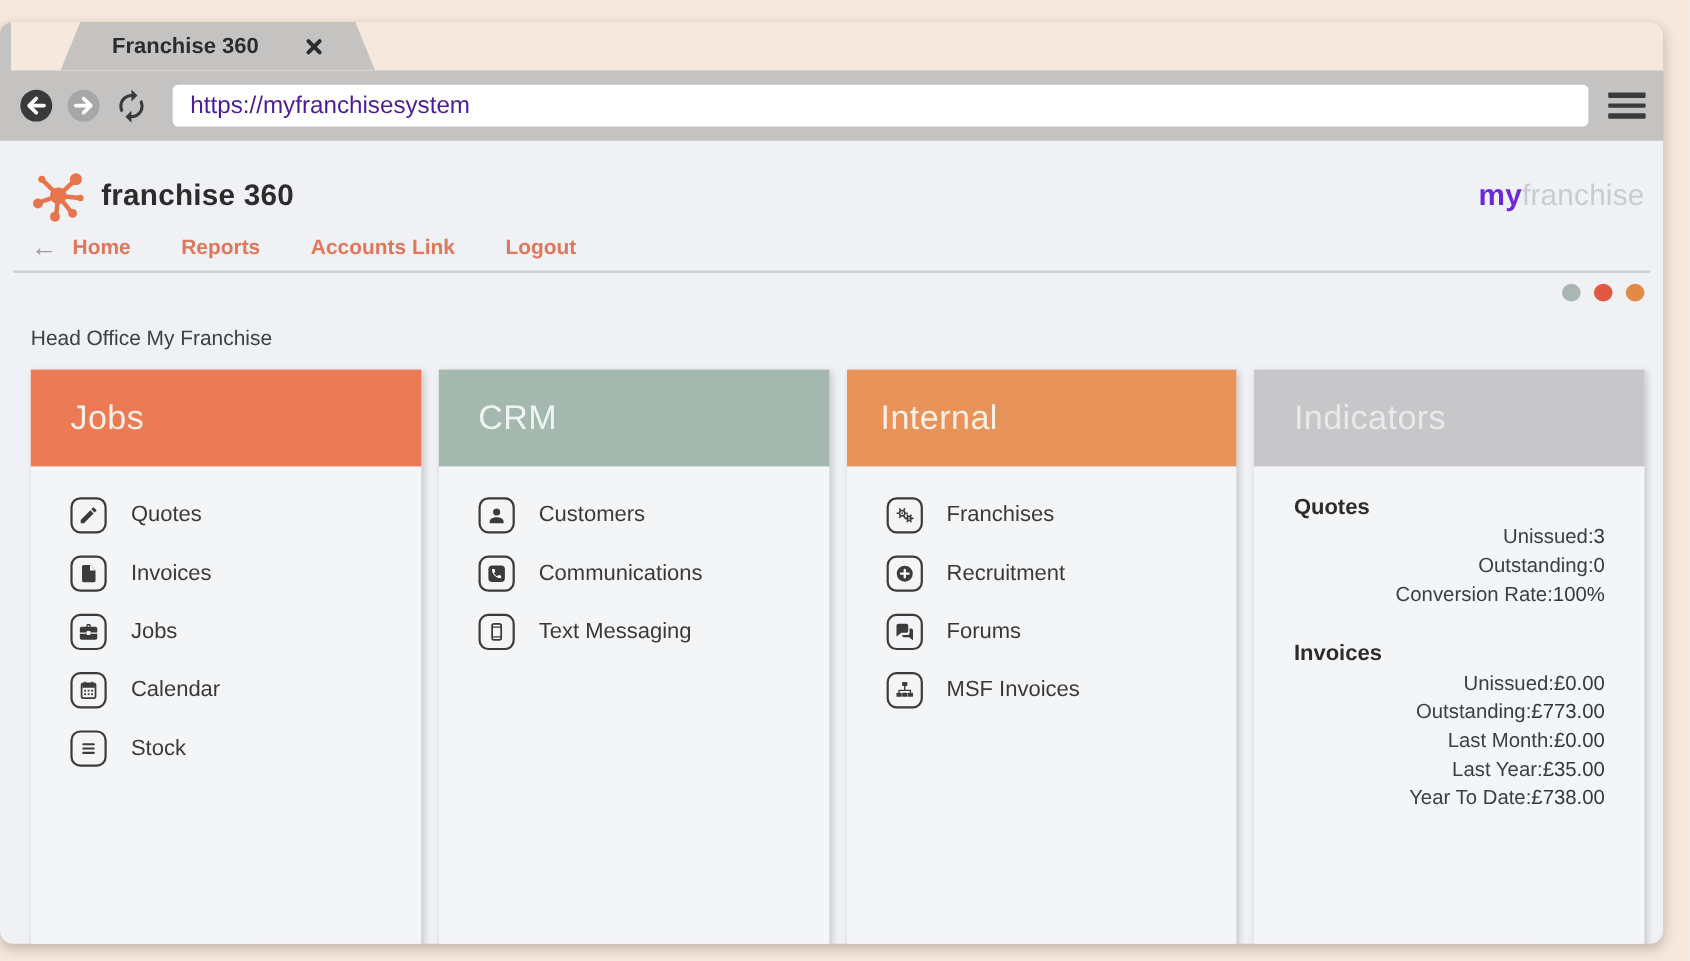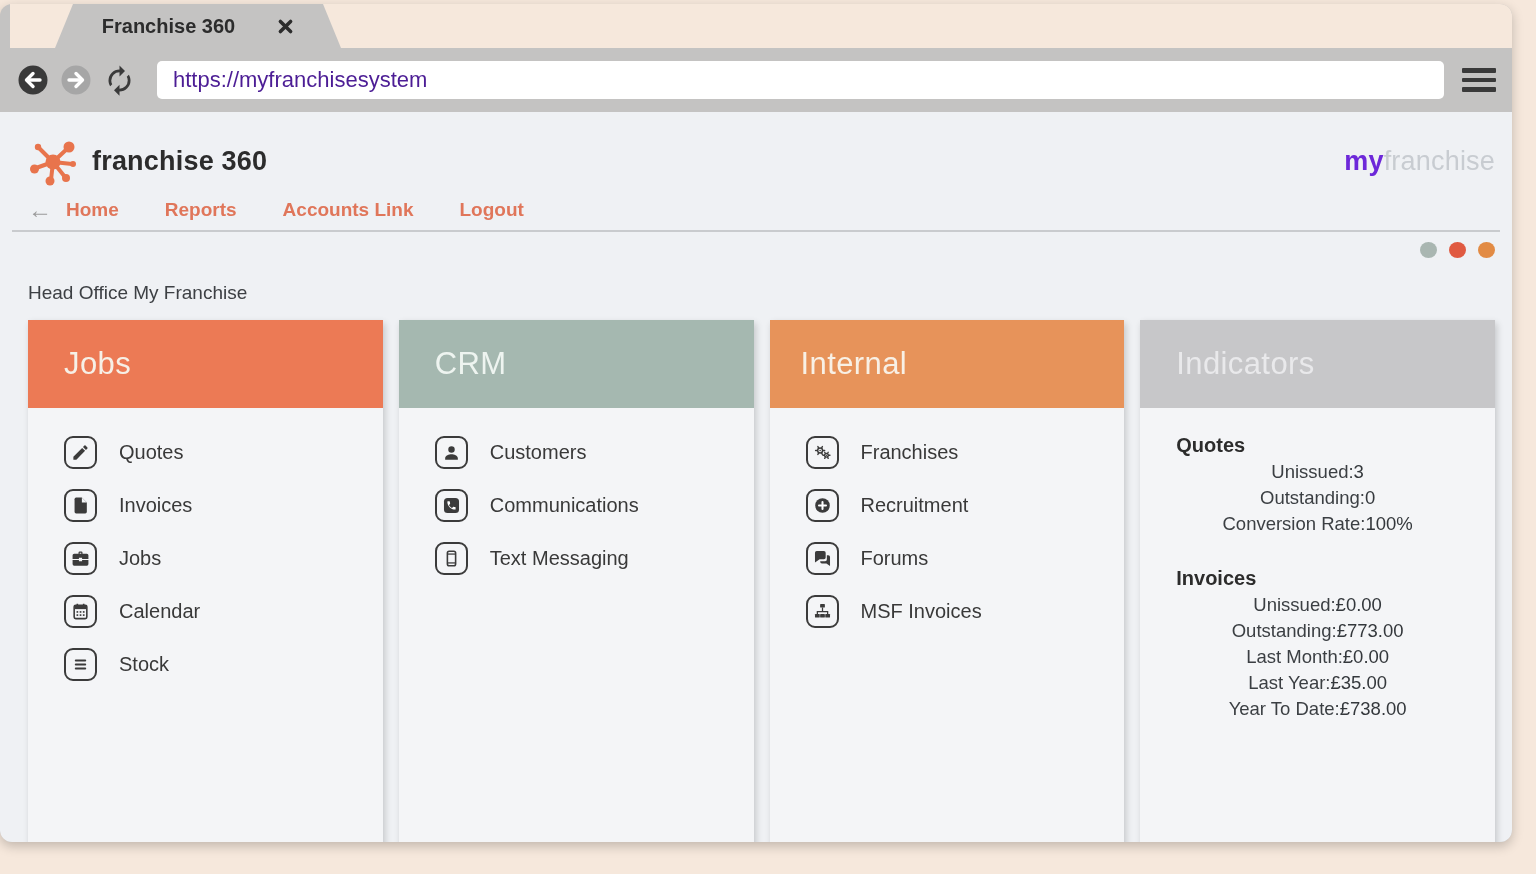--- a/index.html
+++ b/index.html
@@ -1,20 +1,20 @@
 <!DOCTYPE html>
 <html><head>
 <meta charset="utf-8">
 <style>
   * { margin:0; padding:0; box-sizing:border-box; }
   html,body { width:1536px; height:874px; overflow:hidden; }
   body { background:#f6e8dc; font-family:"Liberation Sans", sans-serif; position:relative; }
 
   
-  .window { position:absolute; left:0; top:4px; width:1512px; height:838px;
+  .window { position:absolute; left:0; top:20px; width:1512px; height:838px;
             background:#c4c3c2; border-radius:12px; box-shadow:0 4px 12px rgba(0,0,0,.22); }
 
   .tabstrip { position:relative; height:44px; margin-left:10px; background:#f6e8dc;
               border-top-right-radius:12px; }
   .tab { position:absolute; left:45px; top:0; width:286px; height:44px; background:#c4c3c2;
          clip-path:polygon(18px 0, 268px 0, 286px 44px, 0 44px);
          display:flex; align-items:center; justify-content:center; gap:42px; cursor:pointer; }
   .tab-title { font-size:20px; font-weight:600; color:#2c2c2c; }
   .tab-close { display:flex; align-items:center; cursor:pointer; }
 
@@ -59,21 +59,21 @@
   .card-header { height:88px; display:flex; align-items:center; padding-left:36px;
                  font-size:31px; font-weight:500; letter-spacing:.4px; }
   .menu-list { padding-top:18px; }
   .menu-item { height:53px; display:flex; align-items:center; padding-left:36px; cursor:pointer; }
   .icon-box { width:33px; height:33px; border:2.5px solid #3b3b3b; border-radius:9px;
               display:flex; align-items:center; justify-content:center; margin-right:22px; flex:0 0 auto; }
   .menu-label { font-size:20px; color:#393939; }
 
   .ind-body { padding:24px 36px 0; }
   .ind-title { font-size:20px; font-weight:700; color:#2c2c2c; line-height:27px; }
-  .ind-row { display:flex; justify-content:center; font-size:18.5px; line-height:26px; color:#3b3f43; }
+  .ind-row { display:flex; justify-content:flex-end; font-size:18.5px; line-height:26px; color:#3b3f43; }
   .ind-row .val { color:#34383c; }
   .ind-section + .ind-section { margin-top:28px; }
 </style>
 </head>
 <body>
 
 <div class="window">
 
   <div class="tabstrip">
     <div class="tab">

